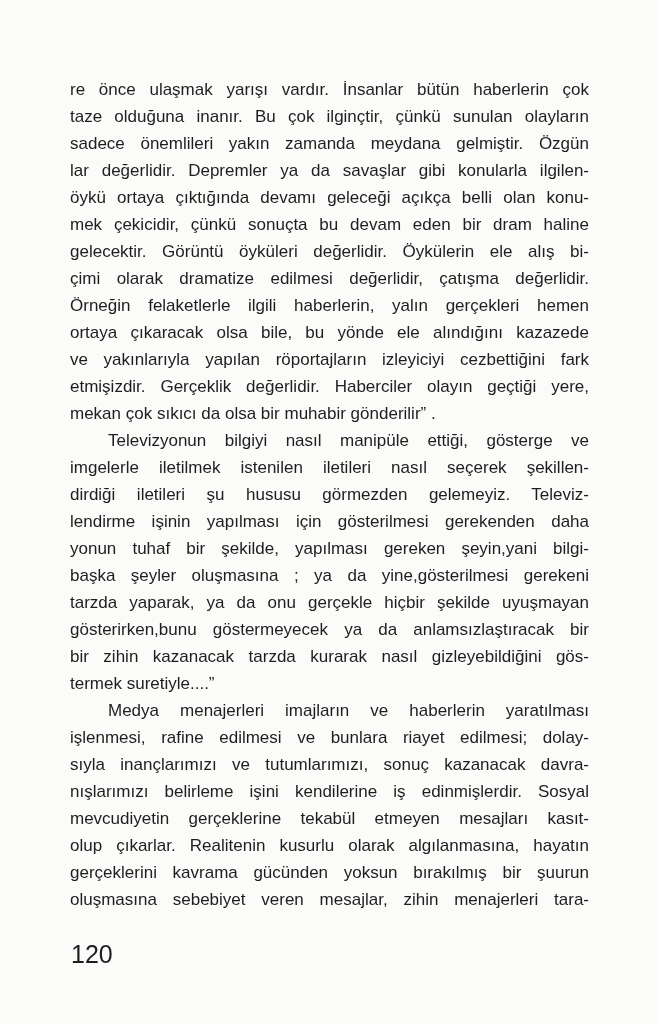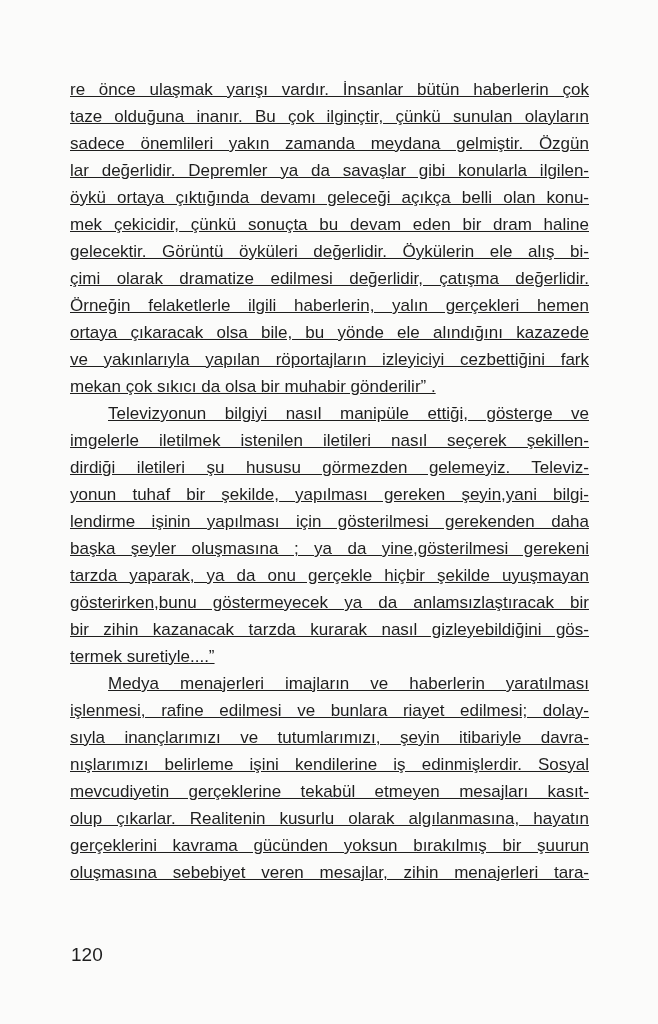--- a/index.html
+++ b/index.html
@@ -18,21 +18,20 @@
     position: relative;
     width: 658px;
     height: 1024px;
     background: #fbfbfa;
   }
   .text-block {
     position: absolute;
     left: 70px;
     right: 69px;
     top: 76px;
-    text-decoration: underline;
   }
   .paragraph {
     margin: 0;
     padding: 0;
   }
   .line {
     font-size: 17px;
     line-height: 27px;
     height: 27px;
     overflow: hidden;
@@ -43,21 +42,21 @@
   .line.no-justify {
     text-align-last: left;
   }
   .line.indent {
     padding-left: 38px;
   }
   .page-number {
     position: absolute;
     left: 71px;
     top: 941px;
-    font-size: 19px;
+    font-size: 25px;
     line-height: 27px;
     color: #1e1e1e;
   }
 </style>
 </head>
 <body>
 
 <div class="page">
   <div class="text-block" id="text-block">
       <div class="paragraph">
@@ -65,38 +64,39 @@
         <div class="line">taze olduğuna inanır. Bu çok ilginçtir, çünkü sunulan olayların</div>
         <div class="line">sadece önemlileri yakın zamanda meydana gelmiştir. Özgün</div>
         <div class="line">lar değerlidir. Depremler ya da savaşlar gibi konularla ilgilen-</div>
         <div class="line">öykü ortaya çıktığında devamı geleceği açıkça belli olan konu-</div>
         <div class="line">mek çekicidir, çünkü sonuçta bu devam eden bir dram haline</div>
         <div class="line">gelecektir. Görüntü öyküleri değerlidir. Öykülerin ele alış bi-</div>
         <div class="line">çimi olarak dramatize edilmesi değerlidir, çatışma değerlidir.</div>
         <div class="line">Örneğin felaketlerle ilgili haberlerin, yalın gerçekleri hemen</div>
         <div class="line">ortaya çıkaracak olsa bile, bu yönde ele alındığını kazazede</div>
         <div class="line">ve yakınlarıyla yapılan röportajların izleyiciyi cezbettiğini fark</div>
+        <div class="line">etmişizdir. Gerçeklik değerlidir. Haberciler olayın geçtiği yere,</div>
         <div class="line no-justify">mekan çok sıkıcı da olsa bir muhabir gönderilir” .</div>
       </div>
       <div class="paragraph">
         <div class="line indent">Televizyonun bilgiyi nasıl manipüle ettiği, gösterge ve</div>
         <div class="line">imgelerle iletilmek istenilen iletileri nasıl seçerek şekillen-</div>
         <div class="line">dirdiği iletileri şu hususu görmezden gelemeyiz. Televiz-</div>
+        <div class="line">lendirme işinin yapılması için gösterilmesi gerekenden daha</div>
         <div class="line">yonun tuhaf bir şekilde, yapılması gereken şeyin,yani bilgi-</div>
-        <div class="line">lendirme işinin yapılması için gösterilmesi gerekenden daha</div>
         <div class="line">başka şeyler oluşmasına ; ya da yine,gösterilmesi gerekeni</div>
         <div class="line">tarzda yaparak, ya da onu gerçekle hiçbir şekilde uyuşmayan</div>
         <div class="line">gösterirken,bunu göstermeyecek ya da anlamsızlaştıracak bir</div>
         <div class="line">bir zihin kazanacak tarzda kurarak nasıl gizleyebildiğini gös-</div>
         <div class="line no-justify">termek suretiyle....”</div>
       </div>
       <div class="paragraph">
         <div class="line indent">Medya menajerleri imajların ve haberlerin yaratılması</div>
         <div class="line">işlenmesi, rafine edilmesi ve bunlara riayet edilmesi; dolay-</div>
-        <div class="line">sıyla inançlarımızı ve tutumlarımızı, şeyin itibariyle davra-</div>
+        <div class="line">sıyla inançlarımızı ve tutumlarımızı, sonuç kazanacak davra-</div>
         <div class="line">nışlarımızı belirleme işini kendilerine iş edinmişlerdir. Sosyal</div>
         <div class="line">mevcudiyetin gerçeklerine tekabül etmeyen mesajları kasıt-</div>
         <div class="line">olup çıkarlar. Realitenin kusurlu olarak algılanmasına, hayatın</div>
         <div class="line">gerçeklerini kavrama gücünden yoksun bırakılmış bir şuurun</div>
         <div class="line">oluşmasına sebebiyet veren mesajlar, zihin menajerleri tara-</div>
       </div>
     </div>
   <div class="page-number">120</div>
 </div>
 

